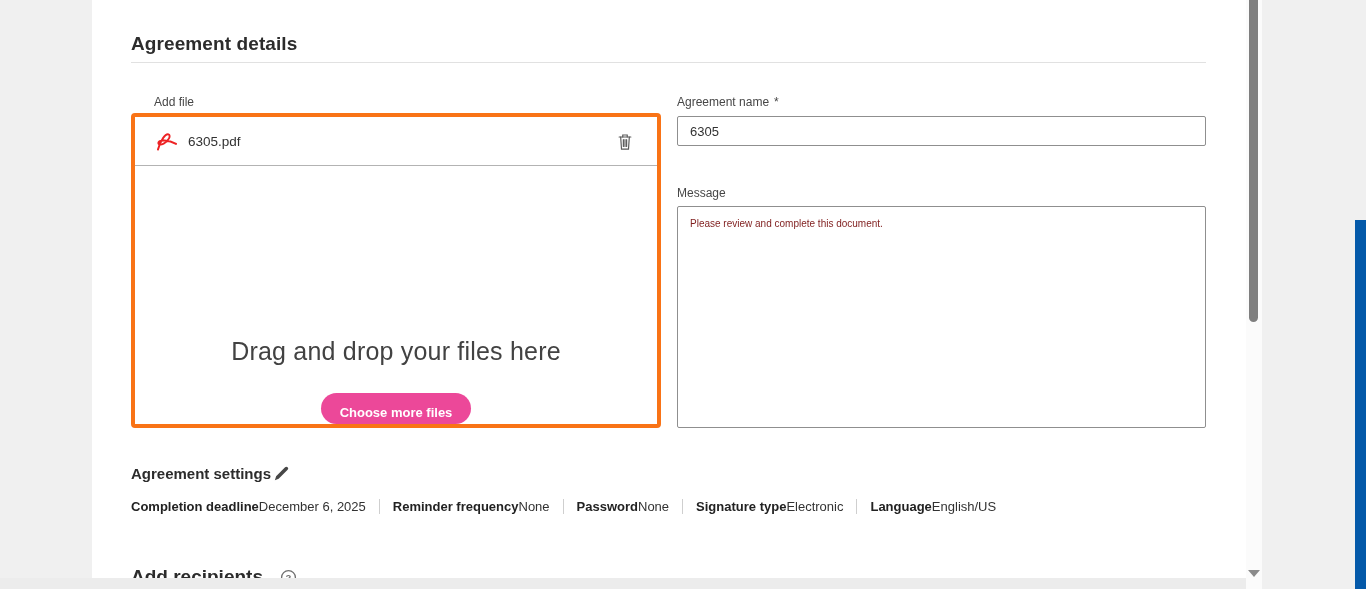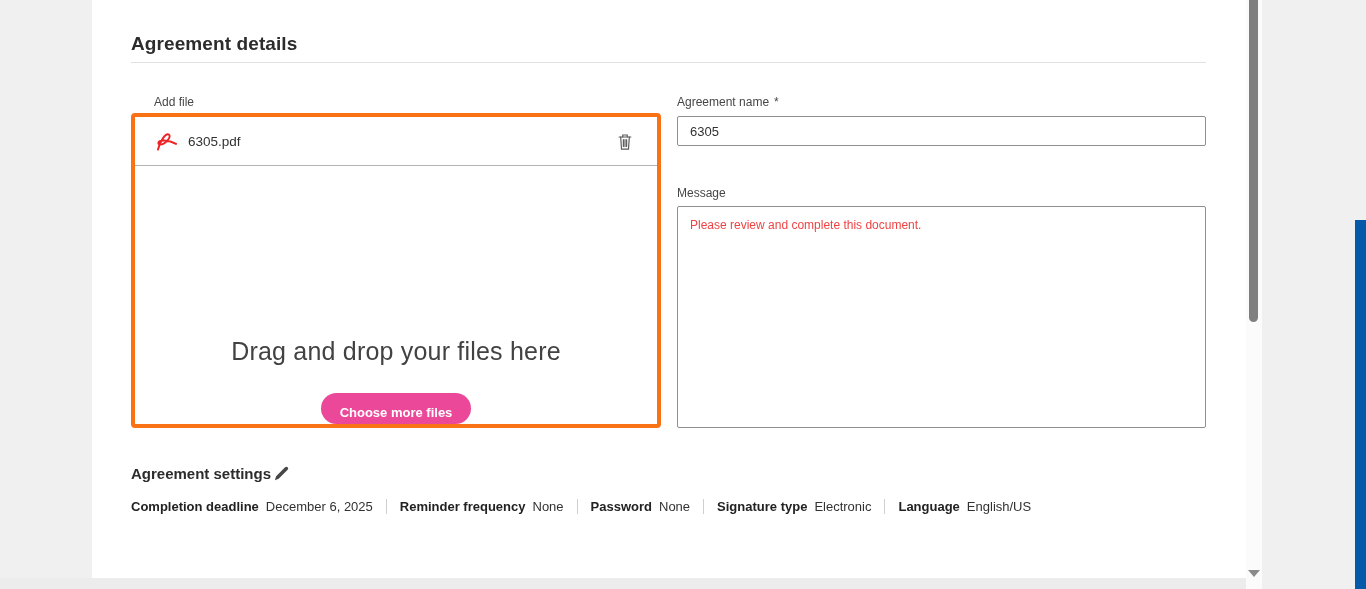--- a/index.html
+++ b/index.html
@@ -37,29 +37,29 @@
   .trash-btn{width:24px;height:24px;border:none;background:transparent;padding:0;cursor:pointer;display:flex;align-items:center;justify-content:center;}
   .dropzone{flex:1;display:flex;flex-direction:column;align-items:center;justify-content:flex-end;gap:27px;}
   .drop-text{font-size:25px;font-weight:300;color:#424242;letter-spacing:.2px;}
   .choose-btn{height:31px;border:none;border-radius:16px;background:#ec4899;color:#ffffff;
     font-family:"Liberation Sans",sans-serif;font-size:13px;font-weight:700;padding:12px 19px;cursor:pointer;}
 
   
   .name-input{position:absolute;left:677px;top:116px;width:529px;height:30px;border:1px solid #8f8f8f;border-radius:2px;
     font-family:"Liberation Sans",sans-serif;font-size:13px;color:#323232;padding:0 12px;background:#fff;}
   .msg-area{position:absolute;left:677px;top:206px;width:529px;height:222px;border:1px solid #8f8f8f;border-radius:2px;
-    font-family:"Liberation Sans",sans-serif;font-size:12px;color:#ef4444;padding:10px 12px;resize:none;background:#fff;line-height:1.35;}
+    font-family:"Liberation Sans",sans-serif;font-size:10px;color:#7f1d1d;padding:10px 12px;resize:none;background:#fff;line-height:1.35;}
 
   
   .settings-head{position:absolute;left:131px;top:463px;display:flex;align-items:center;}
   .settings-head .head-text{font-size:15px;font-weight:700;color:#2c2c2c;}
   .edit-btn{width:20px;height:20px;border:none;background:transparent;padding:0;cursor:pointer;display:flex;align-items:center;justify-content:center;}
   .settings-row{position:absolute;left:131px;top:499px;display:flex;align-items:center;font-size:13px;color:#323232;white-space:nowrap;}
   .s-label{font-weight:700;color:#222222;}
-  .s-value{margin-left:7px;}
+  .s-value{}
   .s-div{width:1px;height:15px;background:#cfcfcf;margin:0 13px;}
 
   
   .recipients-head{position:absolute;left:131px;top:566px;display:flex;align-items:center;gap:17px;z-index:1;}
   .recipients-head .head-text{font-size:19px;font-weight:700;color:#2c2c2c;}
   .help-btn{width:17px;height:17px;border:none;background:transparent;padding:0;cursor:pointer;display:flex;align-items:center;justify-content:center;}
 </style>
 </head>
 <body>
 
@@ -126,19 +126,28 @@
     <span class="s-label">Password</span>
     <span class="s-value">None</span>
     <span class="s-div"></span>
     <span class="s-label">Signature type</span>
     <span class="s-value">Electronic</span>
     <span class="s-div"></span>
     <span class="s-label">Language</span>
     <span class="s-value">English/US</span>
   </div>
 
+  <div class="recipients-head">
+    <span class="head-text">Add recipients</span>
+    <button class="help-btn">
+      <svg width="17" height="17" viewBox="0 0 18 18">
+        <circle cx="9" cy="9" r="7.3" fill="none" stroke="#6e6e6e" stroke-width="1.4"></circle>
+        <text x="9" y="12.6" text-anchor="middle" font-size="10" font-weight="bold" fill="#6e6e6e" font-family="Liberation Sans, sans-serif">?</text>
+      </svg>
+    </button>
+  </div>
   <div class="bottom-strip"></div>
 
   <div class="scroll-track"></div>
   <div class="scroll-thumb"></div>
   <div class="scroll-down"></div>
 
 </div>
 
 </body></html>

